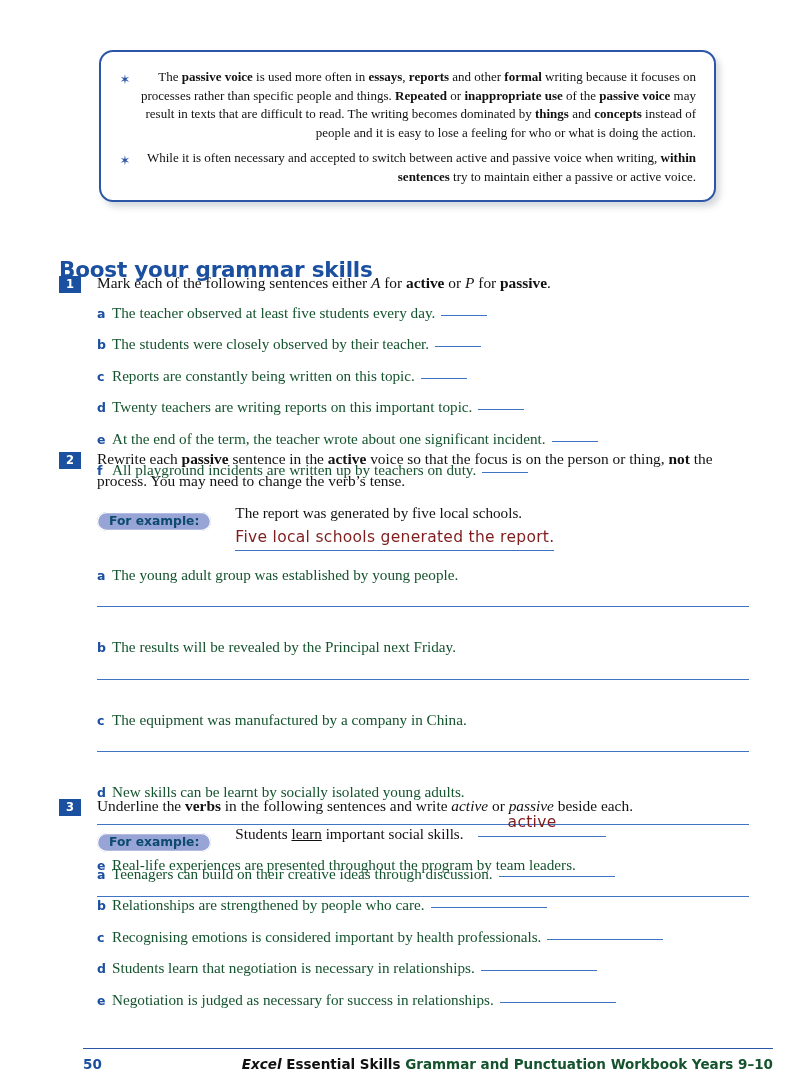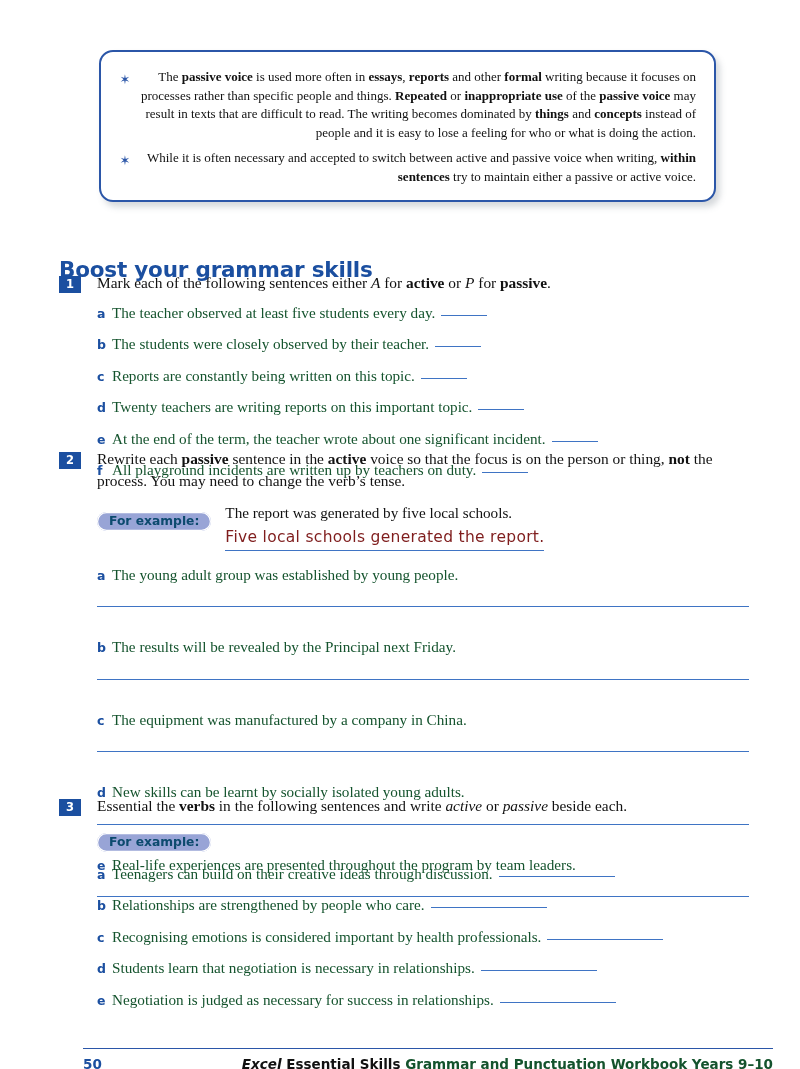--- a/index.html
+++ b/index.html
@@ -136,21 +136,21 @@
     background: #98a4d6;
     color: #0c4a6e;
     font-family: "DejaVu Sans", sans-serif;
     font-weight: bold;
     font-size: 12.3px;
     padding: 2px 12px 3px 12px;
     border-radius: 11px;
     box-shadow: inset 0 0 0 1.2px #ffffff;
     margin-top: 10px;
   }
-  .example-body { margin-left: 14px; }
+  .example-body { margin-left: 24px; }
   .example-line {
     font-size: 15.2px;
     line-height: 1.4;
     color: #111111;
     white-space: nowrap;
   }
   .hand {
     font-family: "DejaVu Sans", sans-serif;
     font-size: 15.5px;
     color: #7f1d1d;
@@ -303,25 +303,30 @@
           <span class="item-letter">e</span>
           <span class="item-text">Real-life experiences are presented throughout the program by team leaders.</span>
         </div>
         <div class="answer-rule" style="margin-top: 21px;"></div>
       </div>
   </div>
 
   <div class="q-block" id="q3" style="top:795px;">
     <div class="q-head">
       <div class="q-num">3</div>
-      <div class="q-text"><span>Essential the </span><b>verbs</b><span> in the following sentences and write </span><i>active</i><span> or </span><i>passive</i><span> beside each.</span></div>
+      <div class="q-text"><span>Underline the </span><b>verbs</b><span> in the following sentences and write </span><i>active</i><span> or </span><i>passive</i><span> beside each.</span></div>
     </div>
 
     <div class="example-row" style="margin-top:6px;">
       <span class="example-pill">For example:</span>
+      <div class="example-body">
+        <div class="example-line">
+          <span>Students </span><u>learn</u><span> important social skills.</span><span class="blank" id="q3-ex-blank" style="width:128px;position:relative;margin-left:14px;"><span class="hand" style="position:absolute;left:30px;bottom:2px;">active</span></span>
+        </div>
+      </div>
     </div>
 
     <div id="q3-items" style="margin-top:12px;">
         <div class="item-row">
           <span class="item-letter">a</span>
           <span class="item-text">Teenagers can build on their creative ideas through discussion.<span class="blank" style="width: 116px;"></span></span>
         </div>
         <div class="item-row" style="margin-top: 11px;">
           <span class="item-letter">b</span>
           <span class="item-text">Relationships are strengthened by people who care.<span class="blank" style="width: 116px;"></span></span>

